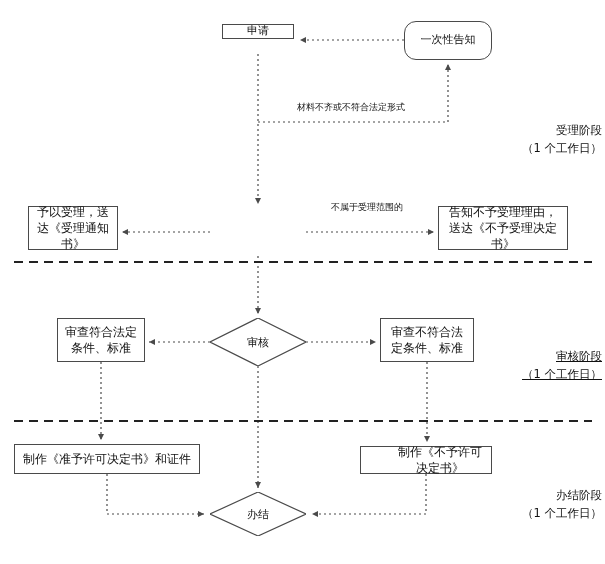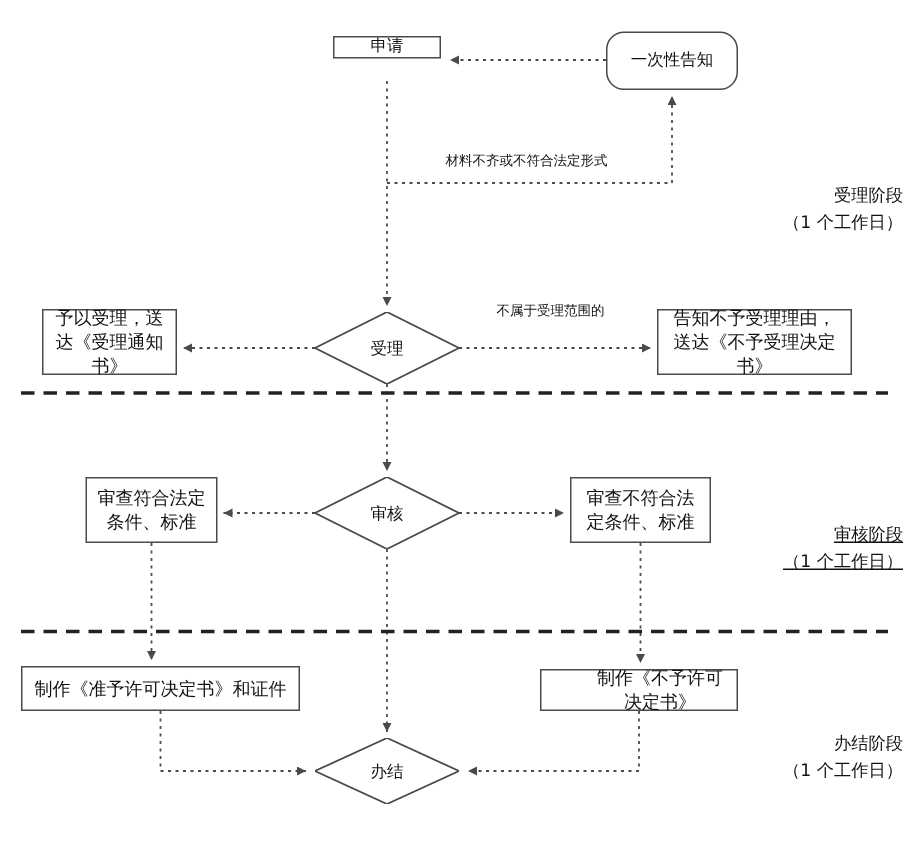--- a/index.html
+++ b/index.html
@@ -76,26 +76,20 @@
 
   <div class="edge-label" style="left:297px; top:101px;">材料不齐或不符合法定形式</div>
 
 
   <div class="edge-label" style="left:331px; top:201px;">不属于受理范围的</div>
 
   <div class="box" style="left:28px; top:206px; width:90px; height:44px;">
     <span>予以受理，送达《受理通知书》</span>
   </div>
 
-  <div class="diamond" style="left:210px; top:208px; width:96px; height:48px;">
-    <svg width="96" height="48" viewBox="0 0 96 48">
-      <polygon points="48,0 96,24 48,48 0,24" fill="#ffffff" stroke="#4a4a4a" stroke-width="1.2"></polygon>
-    </svg>
-    <div class="lbl">受理</div>
-  </div>
 
   <div class="box" style="left:438px; top:206px; width:130px; height:44px;">
     <span>告知不予受理理由，送达《不予受理决定书》</span>
   </div>
 
   <div class="box" style="left:57px; top:318px; width:88px; height:44px;">
     <span>审查符合法定条件、标准</span>
   </div>
 
   <div class="diamond" style="left:210px; top:318px; width:96px; height:48px;">

